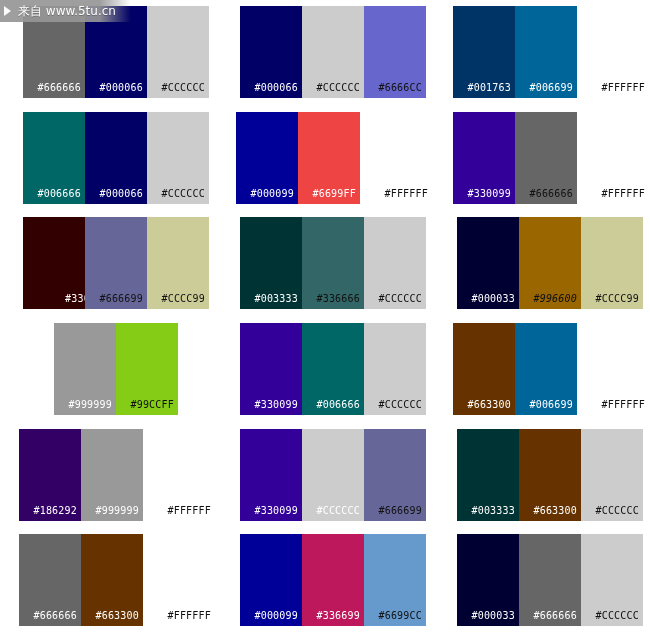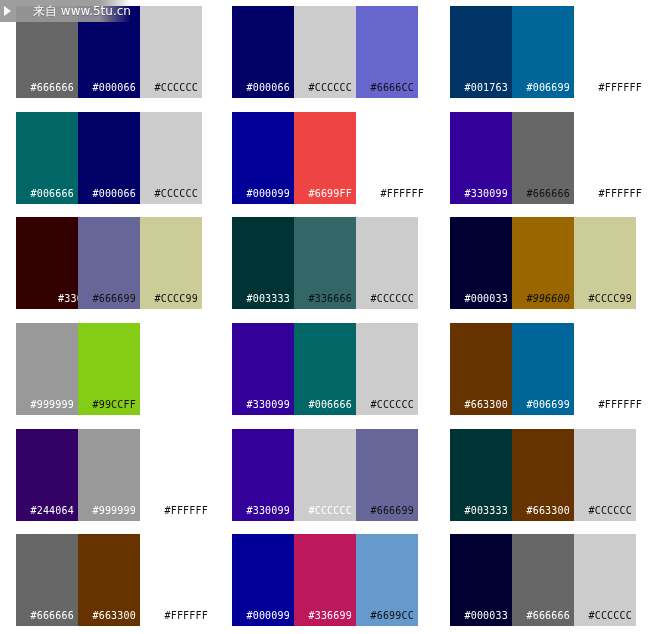--- a/index.html
+++ b/index.html
@@ -20,21 +20,21 @@
     height: 634px;
     display: grid;
     grid-template-columns: 216px 1fr 216px;
     grid-template-rows: repeat(6, 1fr);
     background: #ffffff;
     position: relative;
   }
   .palette-group {
     display: flex;
     align-items: flex-start;
-    justify-content: flex-start;
+    justify-content: center;
     padding: 6px 0 0 16px;
     box-sizing: border-box;
   }
   .swatch-set {
     display: flex;
     flex-direction: row;
     height: 92px;
   }
   .swatch {
     width: 62px;
@@ -65,21 +65,21 @@
   
   #watermark {
     position: absolute;
     left: 0;
     top: 0;
     width: 131px;
     height: 22px;
     background: linear-gradient(to right, rgba(150,150,150,0.92) 0%, rgba(150,150,150,0.92) 76%, rgba(150,150,150,0.0) 100%);
     display: flex;
     align-items: center;
-    gap: 22px;
+    gap: 7px;
     padding-left: 4px;
     box-sizing: border-box;
     z-index: 20;
     pointer-events: none;
   }
   #watermark .wm-arrow {
     width: 0;
     height: 0;
     border-left: 7px solid #ffffff;
     border-top: 5px solid transparent;
@@ -249,21 +249,21 @@
           <span class="swatch-label" style="color: rgb(255, 255, 255);">#006699</span>
         </div>
         <div class="swatch no-fill">
           <span class="swatch-label" style="color: rgb(17, 17, 17);">#FFFFFF</span>
         </div>
       </div>
     </div>
     <div class="palette-group">
       <div class="swatch-set">
         <div class="swatch" style="background: rgb(51, 0, 102);">
-          <span class="swatch-label" style="color: rgb(255, 255, 255);">#244064</span>
+          <span class="swatch-label" style="color: rgb(255, 255, 255);">#186292</span>
         </div>
         <div class="swatch" style="background: rgb(153, 153, 153);">
           <span class="swatch-label" style="color: rgb(255, 255, 255);">#999999</span>
         </div>
         <div class="swatch no-fill">
           <span class="swatch-label" style="color: rgb(17, 17, 17);">#FFFFFF</span>
         </div>
       </div>
     </div>
     <div class="palette-group">

